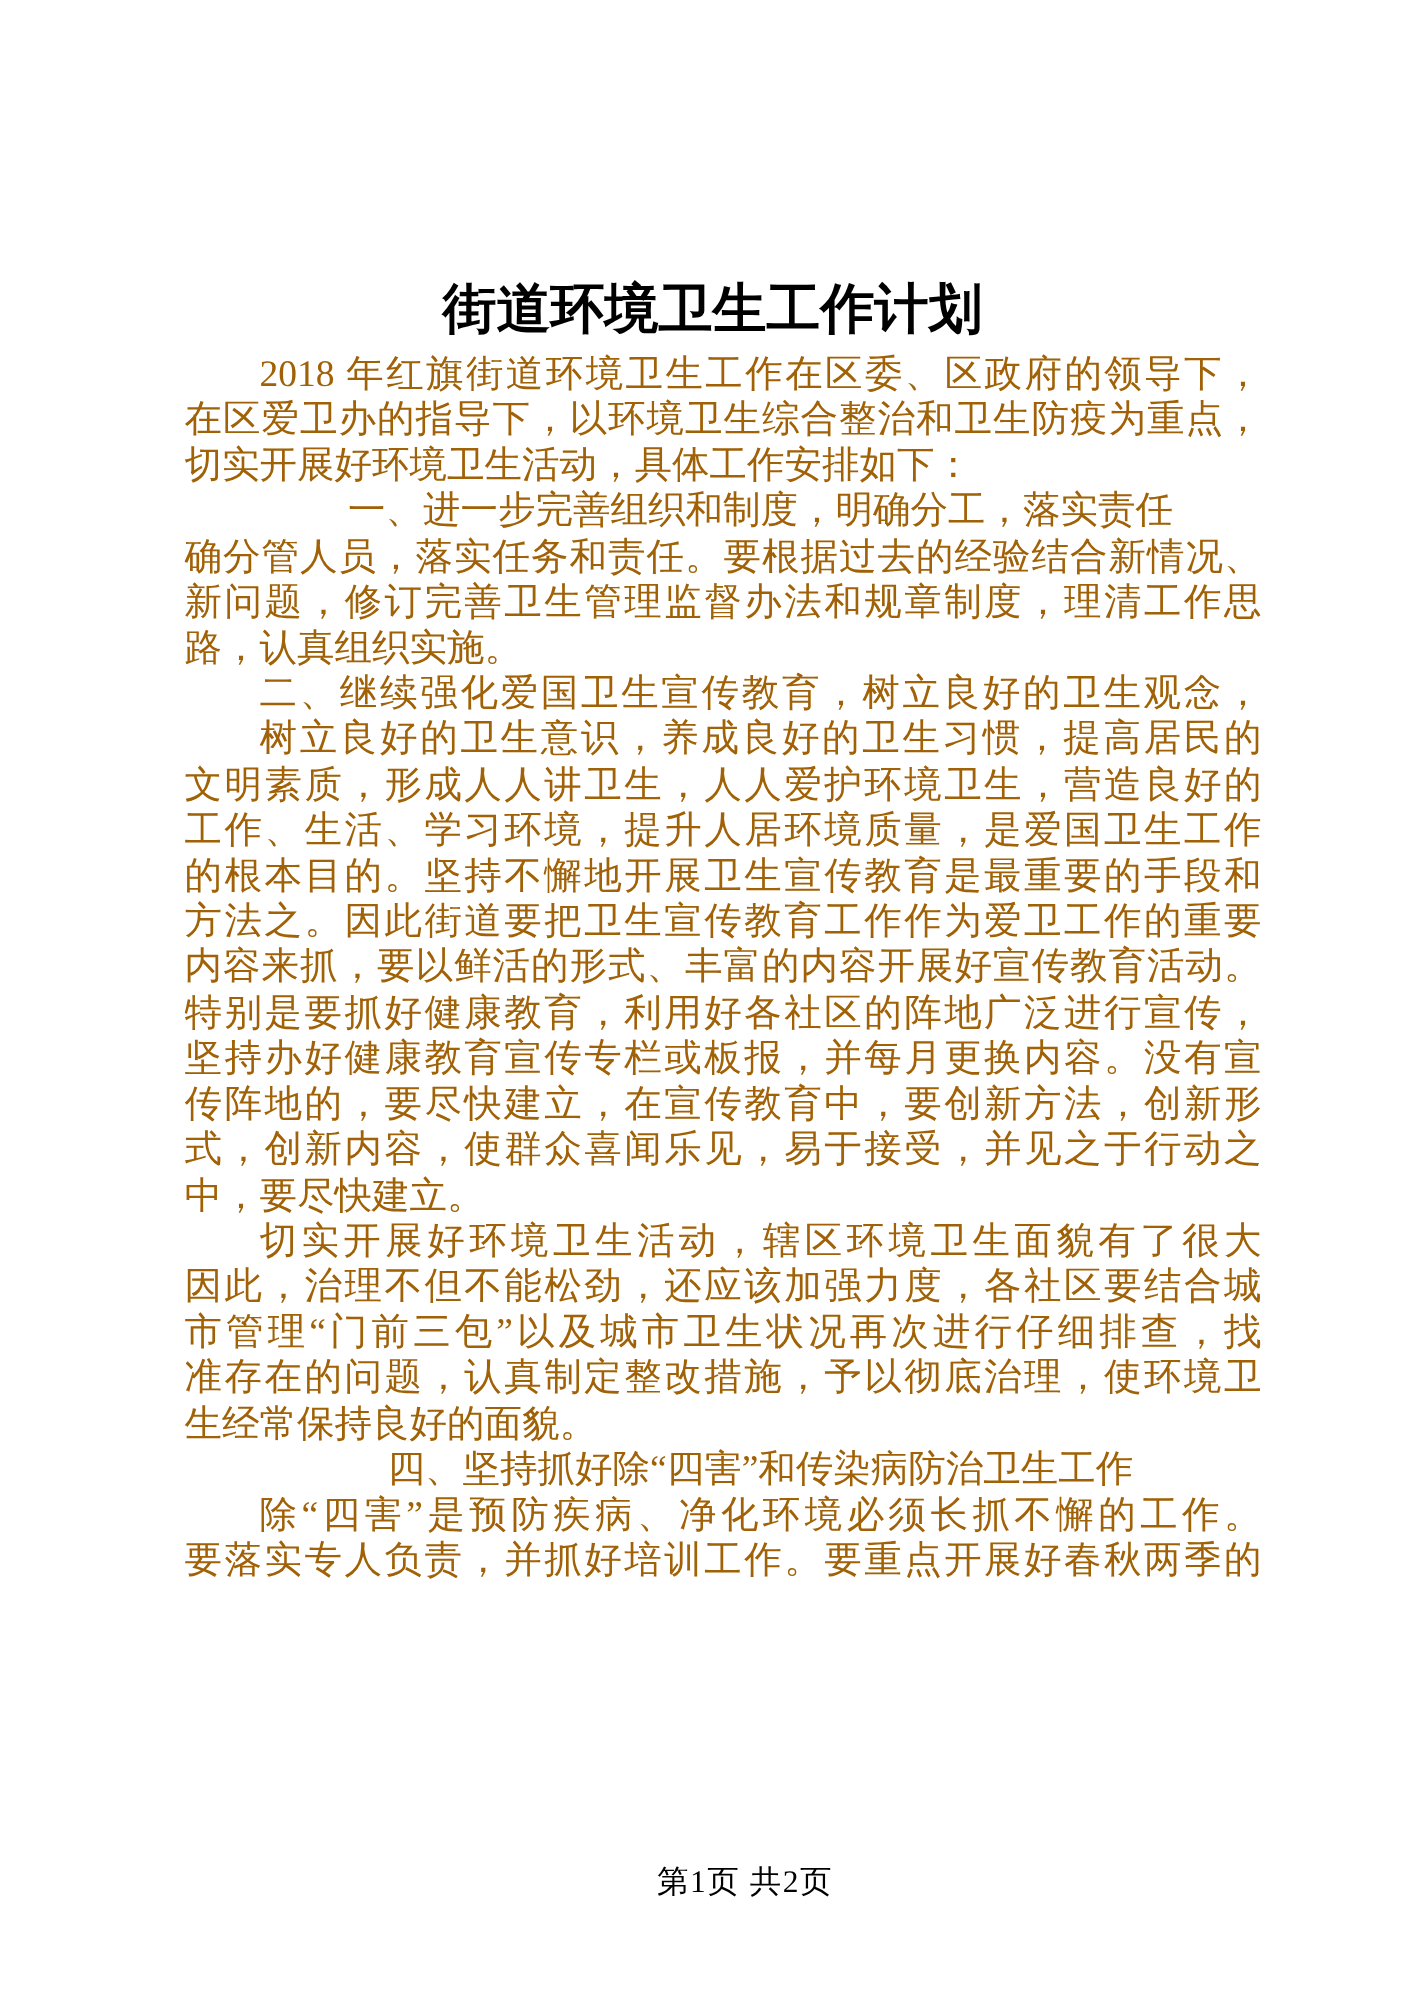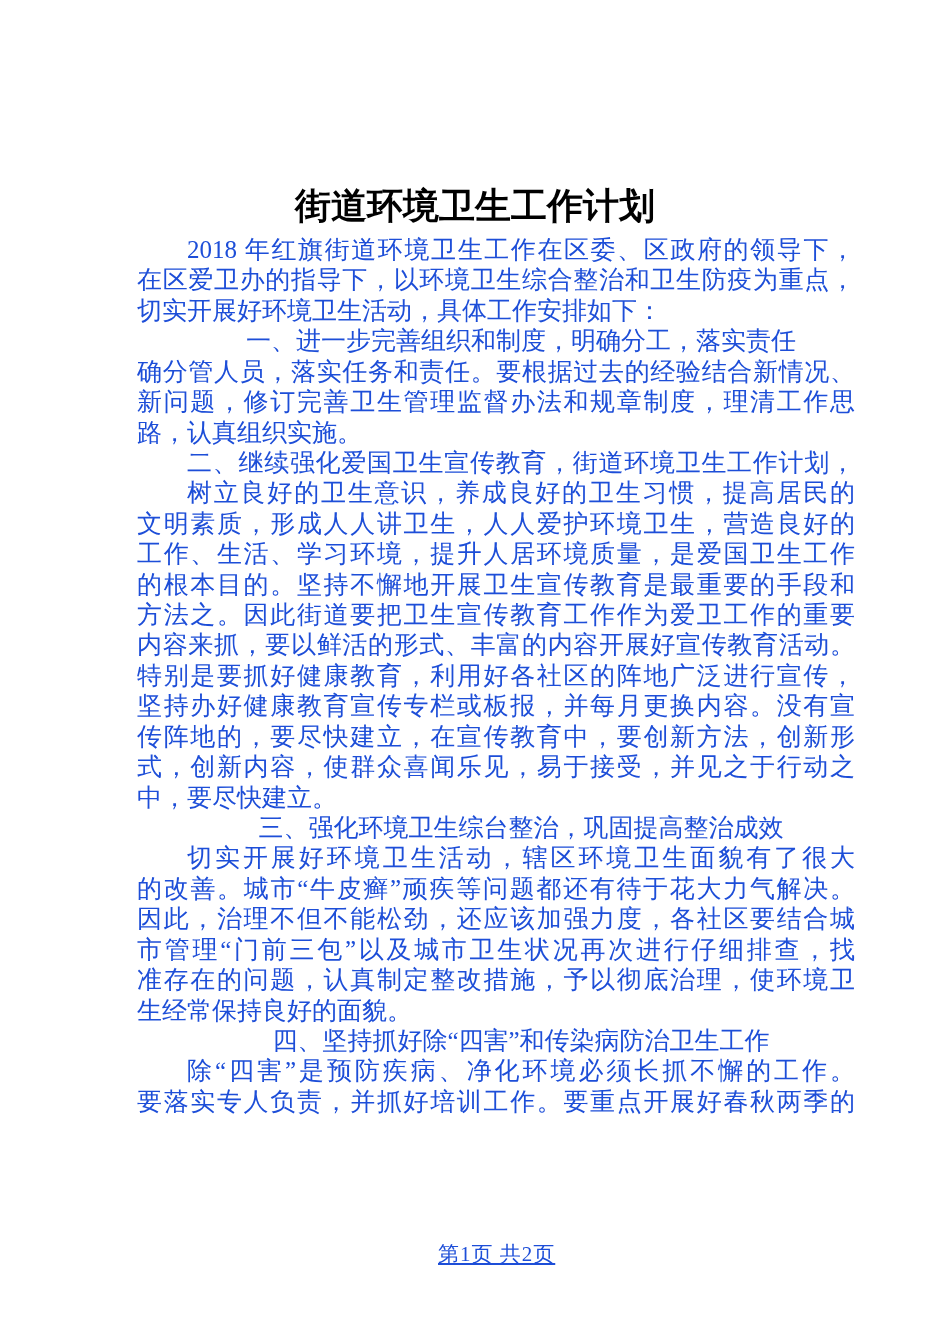--- a/index.html
+++ b/index.html
@@ -22,77 +22,74 @@
     width: 950px;
     text-align: center;
     font-size: 36px;
     font-weight: bold;
     line-height: 46px;
     letter-spacing: 0px;
     color: #000000;
   }
   .doc-body {
     position: absolute;
-    top: 235px; left: 137px;
+    top: 235px; left: 123px;
     width: 718px;
     font-size: 25px;
     line-height: 30.43px;
-    color: #1d4ed8;
+    color: #a16207;
   }
   .line {
     height: 30.43px;
     overflow: hidden;
     text-align: left;
   }
   .line.indent { text-indent: 50px; text-align: center; }
   .line.just {
     text-align: justify;
     text-align-last: justify;
     text-justify: distribute;
   }
   .doc-footer {
     position: absolute;
     top: 1242px; left: 438px;
     font-size: 21px;
     line-height: 24px;
     letter-spacing: 1px;
-    color: #1d4ed8;
+    color: #000000;
     white-space: nowrap;
-    text-decoration: underline;
   }
 </style>
 </head>
 <body>
 
 <div class="page">
   <h1 class="doc-title">街道环境卫生工作计划</h1>
 
   <div class="doc-body">
       <div class="line indent just">2018 年红旗街道环境卫生工作在区委、区政府的领导下，</div>
       <div class="line just">在区爱卫办的指导下，以环境卫生综合整治和卫生防疫为重点，</div>
       <div class="line">切实开展好环境卫生活动，具体工作安排如下：</div>
       <div class="line indent">一、进一步完善组织和制度，明确分工，落实责任</div>
       <div class="line just">确分管人员，落实任务和责任。要根据过去的经验结合新情况、</div>
       <div class="line just">新问题，修订完善卫生管理监督办法和规章制度，理清工作思</div>
       <div class="line">路，认真组织实施。</div>
-      <div class="line indent just">二、继续强化爱国卫生宣传教育，街道环境卫生工作计划，</div>
+      <div class="line indent just">二、继续强化爱国卫生宣传教育，树立良好的卫生观念，</div>
       <div class="line indent just">树立良好的卫生意识，养成良好的卫生习惯，提高居民的</div>
       <div class="line just">文明素质，形成人人讲卫生，人人爱护环境卫生，营造良好的</div>
       <div class="line just">工作、生活、学习环境，提升人居环境质量，是爱国卫生工作</div>
       <div class="line just">的根本目的。坚持不懈地开展卫生宣传教育是最重要的手段和</div>
       <div class="line just">方法之。因此街道要把卫生宣传教育工作作为爱卫工作的重要</div>
       <div class="line just">内容来抓，要以鲜活的形式、丰富的内容开展好宣传教育活动。</div>
       <div class="line just">特别是要抓好健康教育，利用好各社区的阵地广泛进行宣传，</div>
       <div class="line just">坚持办好健康教育宣传专栏或板报，并每月更换内容。没有宣</div>
       <div class="line just">传阵地的，要尽快建立，在宣传教育中，要创新方法，创新形</div>
       <div class="line just">式，创新内容，使群众喜闻乐见，易于接受，并见之于行动之</div>
       <div class="line">中，要尽快建立。</div>
-      <div class="line indent">三、强化环境卫生综台整治，巩固提高整治成效</div>
       <div class="line indent just">切实开展好环境卫生活动，辖区环境卫生面貌有了很大</div>
-      <div class="line just">的改善。城市“牛皮癣”顽疾等问题都还有待于花大力气解决。</div>
       <div class="line just">因此，治理不但不能松劲，还应该加强力度，各社区要结合城</div>
       <div class="line just">市管理“门前三包”以及城市卫生状况再次进行仔细排查，找</div>
       <div class="line just">准存在的问题，认真制定整改措施，予以彻底治理，使环境卫</div>
       <div class="line">生经常保持良好的面貌。</div>
       <div class="line indent">四、坚持抓好除“四害”和传染病防治卫生工作</div>
       <div class="line indent just">除“四害”是预防疾病、净化环境必须长抓不懈的工作。</div>
       <div class="line just">要落实专人负责，并抓好培训工作。要重点开展好春秋两季的</div>
     </div>
 
   <div class="doc-footer">第1页 共2页</div>

